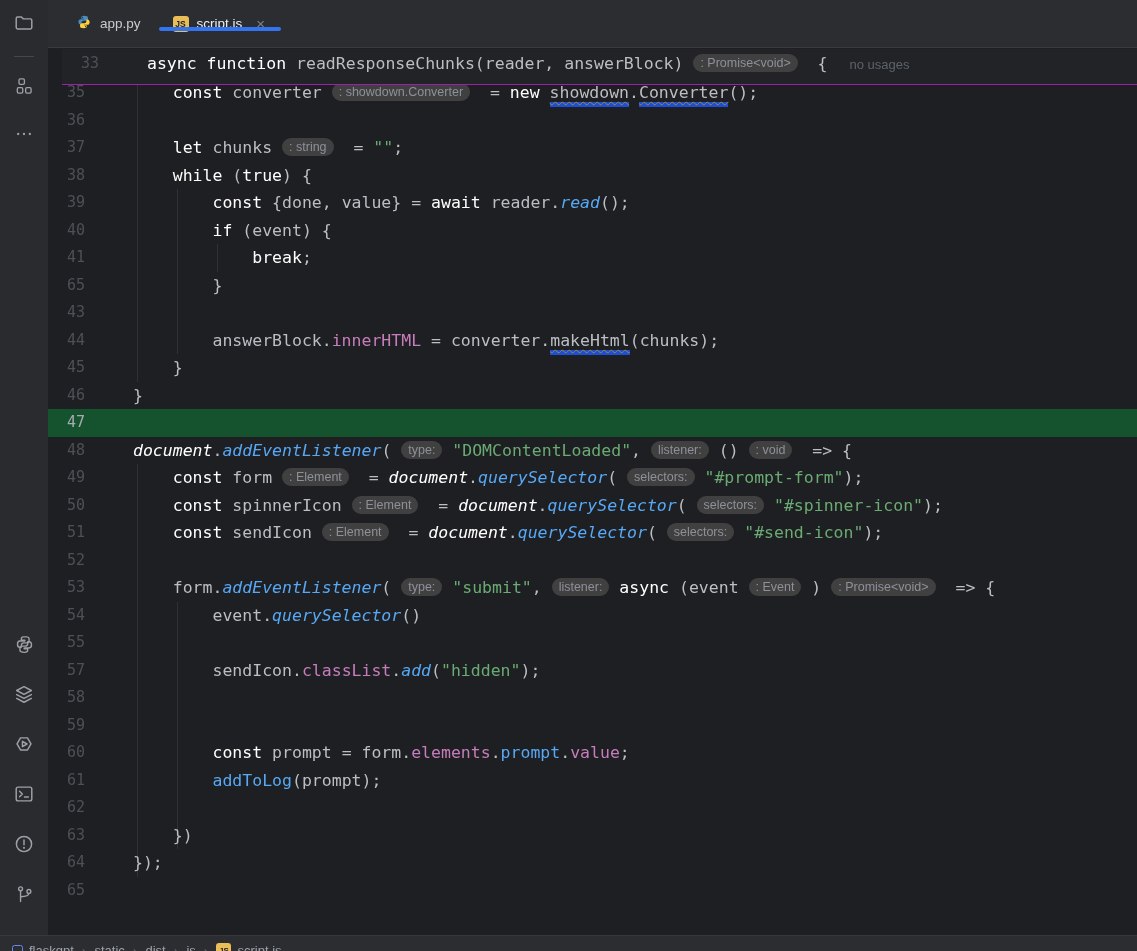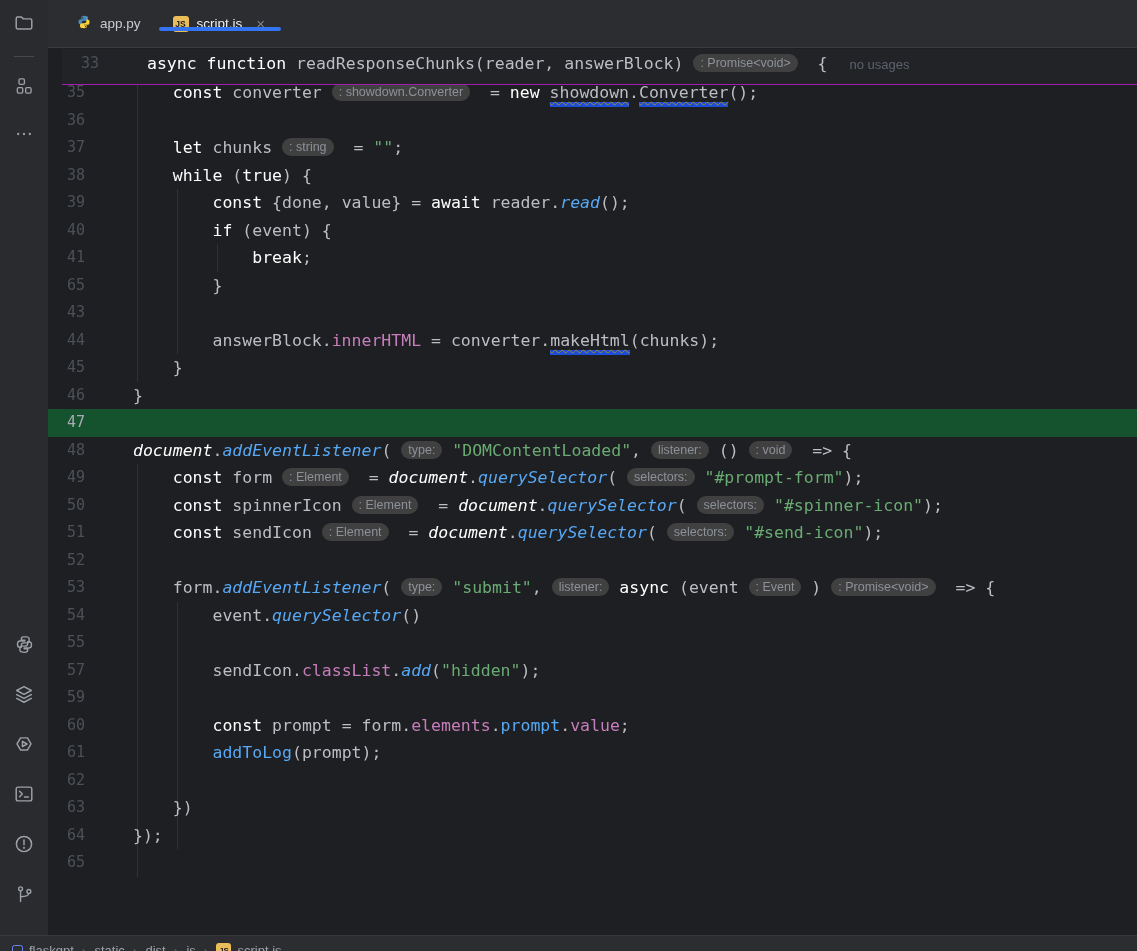--- a/index.html
+++ b/index.html
@@ -179,20 +179,21 @@
       <div class="row active"><span class="ln">47</span><span class="code"></span></div>
       <div class="row"><span class="ln">48</span><span class="code"><span class="sg-gi">document</span><span class="sg-d">.</span><span class="sg-fi">addEventListener</span><span class="sg-d">( </span><span class="sg-h">type:</span><span class="sg-d"> </span><span class="sg-s">"DOMContentLoaded"</span><span class="sg-d">, </span><span class="sg-h">listener:</span><span class="sg-d"> () </span><span class="sg-h">: void</span><span class="sg-d">  =&gt; {</span></span></div>
       <div class="row"><span class="ln">49</span><span class="code"><span class="sg-d">    </span><span class="sg-k">const</span><span class="sg-d"> form </span><span class="sg-h">: Element</span><span class="sg-d">  = </span><span class="sg-gi">document</span><span class="sg-d">.</span><span class="sg-fi">querySelector</span><span class="sg-d">( </span><span class="sg-h">selectors:</span><span class="sg-d"> </span><span class="sg-s">"#prompt-form"</span><span class="sg-d">);</span></span></div>
       <div class="row"><span class="ln">50</span><span class="code"><span class="sg-d">    </span><span class="sg-k">const</span><span class="sg-d"> spinnerIcon </span><span class="sg-h">: Element</span><span class="sg-d">  = </span><span class="sg-gi">document</span><span class="sg-d">.</span><span class="sg-fi">querySelector</span><span class="sg-d">( </span><span class="sg-h">selectors:</span><span class="sg-d"> </span><span class="sg-s">"#spinner-icon"</span><span class="sg-d">);</span></span></div>
       <div class="row"><span class="ln">51</span><span class="code"><span class="sg-d">    </span><span class="sg-k">const</span><span class="sg-d"> sendIcon </span><span class="sg-h">: Element</span><span class="sg-d">  = </span><span class="sg-gi">document</span><span class="sg-d">.</span><span class="sg-fi">querySelector</span><span class="sg-d">( </span><span class="sg-h">selectors:</span><span class="sg-d"> </span><span class="sg-s">"#send-icon"</span><span class="sg-d">);</span></span></div>
       <div class="row"><span class="ln">52</span><span class="code"></span></div>
       <div class="row"><span class="ln">53</span><span class="code"><span class="sg-d">    form.</span><span class="sg-fi">addEventListener</span><span class="sg-d">( </span><span class="sg-h">type:</span><span class="sg-d"> </span><span class="sg-s">"submit"</span><span class="sg-d">, </span><span class="sg-h">listener:</span><span class="sg-d"> </span><span class="sg-k">async</span><span class="sg-d"> (event </span><span class="sg-h">: Event</span><span class="sg-d"> ) </span><span class="sg-h">: Promise&lt;void&gt;</span><span class="sg-d">  =&gt; {</span></span></div>
       <div class="row"><span class="ln">54</span><span class="code"><span class="sg-d">        event.</span><span class="sg-fi">querySelector</span><span class="sg-d">()</span></span></div>
       <div class="row"><span class="ln">55</span><span class="code"></span></div>
       <div class="row"><span class="ln">57</span><span class="code"><span class="sg-d">        sendIcon.</span><span class="sg-p">classList</span><span class="sg-d">.</span><span class="sg-fi">add</span><span class="sg-d">(</span><span class="sg-s">"hidden"</span><span class="sg-d">);</span></span></div>
+      <div class="row"><span class="ln">58</span><span class="code"></span></div>
       <div class="row"><span class="ln">59</span><span class="code"></span></div>
       <div class="row"><span class="ln">60</span><span class="code"><span class="sg-d">        </span><span class="sg-k">const</span><span class="sg-d"> prompt = form.</span><span class="sg-p">elements</span><span class="sg-d">.</span><span class="sg-f">prompt</span><span class="sg-d">.</span><span class="sg-p">value</span><span class="sg-d">;</span></span></div>
       <div class="row"><span class="ln">61</span><span class="code"><span class="sg-d">        </span><span class="sg-f">addToLog</span><span class="sg-d">(prompt);</span></span></div>
       <div class="row"><span class="ln">62</span><span class="code"></span></div>
       <div class="row"><span class="ln">63</span><span class="code"><span class="sg-d">    })</span></span></div>
       <div class="row"><span class="ln">64</span><span class="code"><span class="sg-d">});</span></span></div>
       <div class="row"><span class="ln">65</span><span class="code"></span></div>
     </div>
 </div>
 

